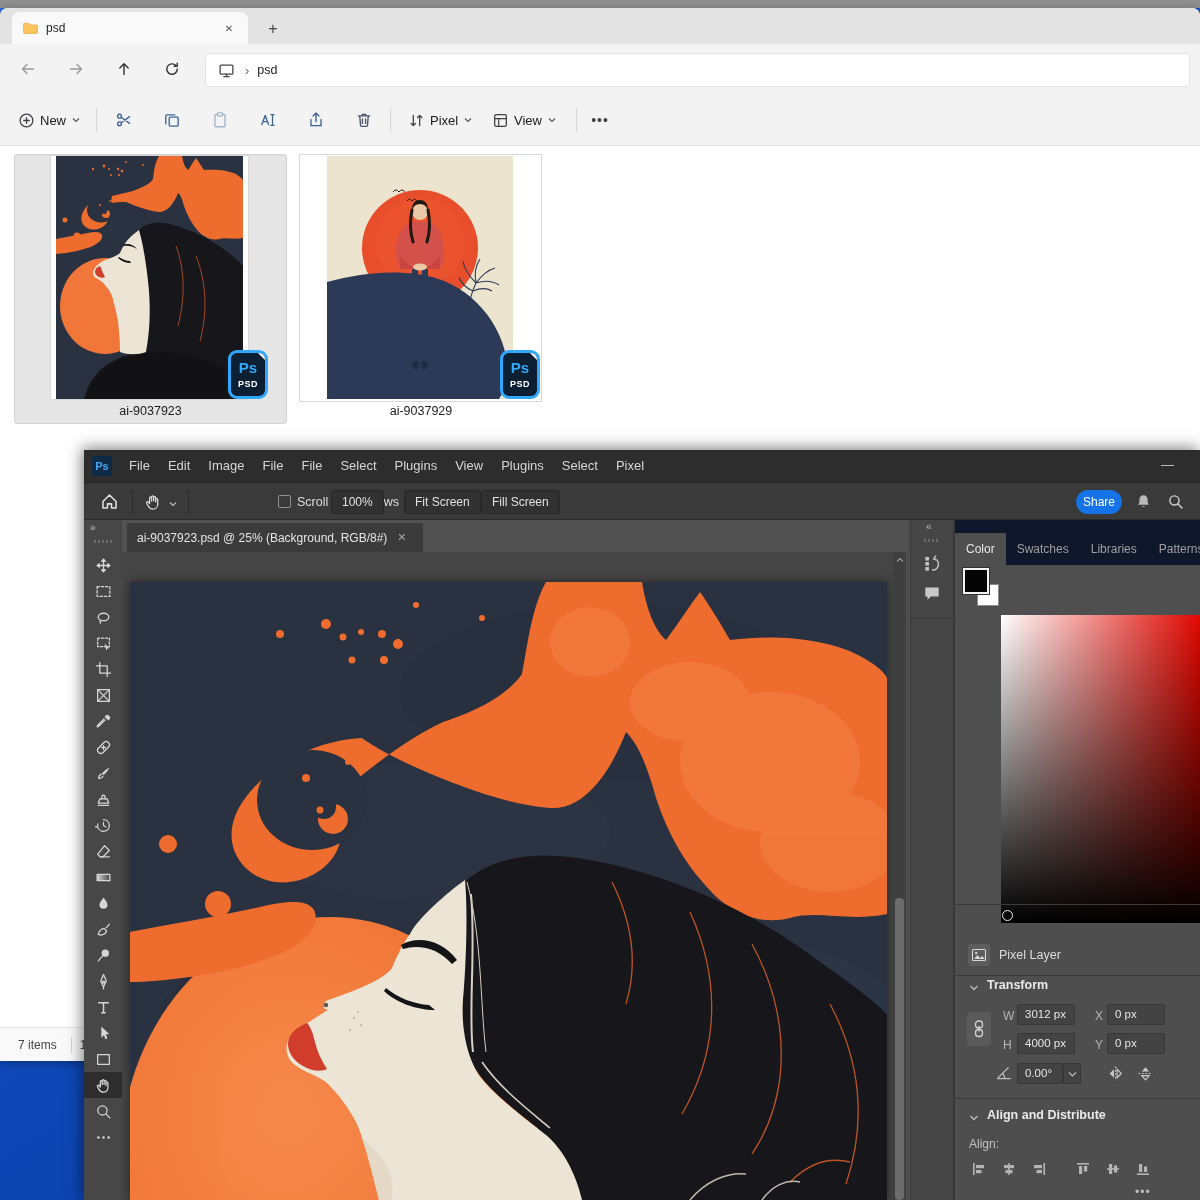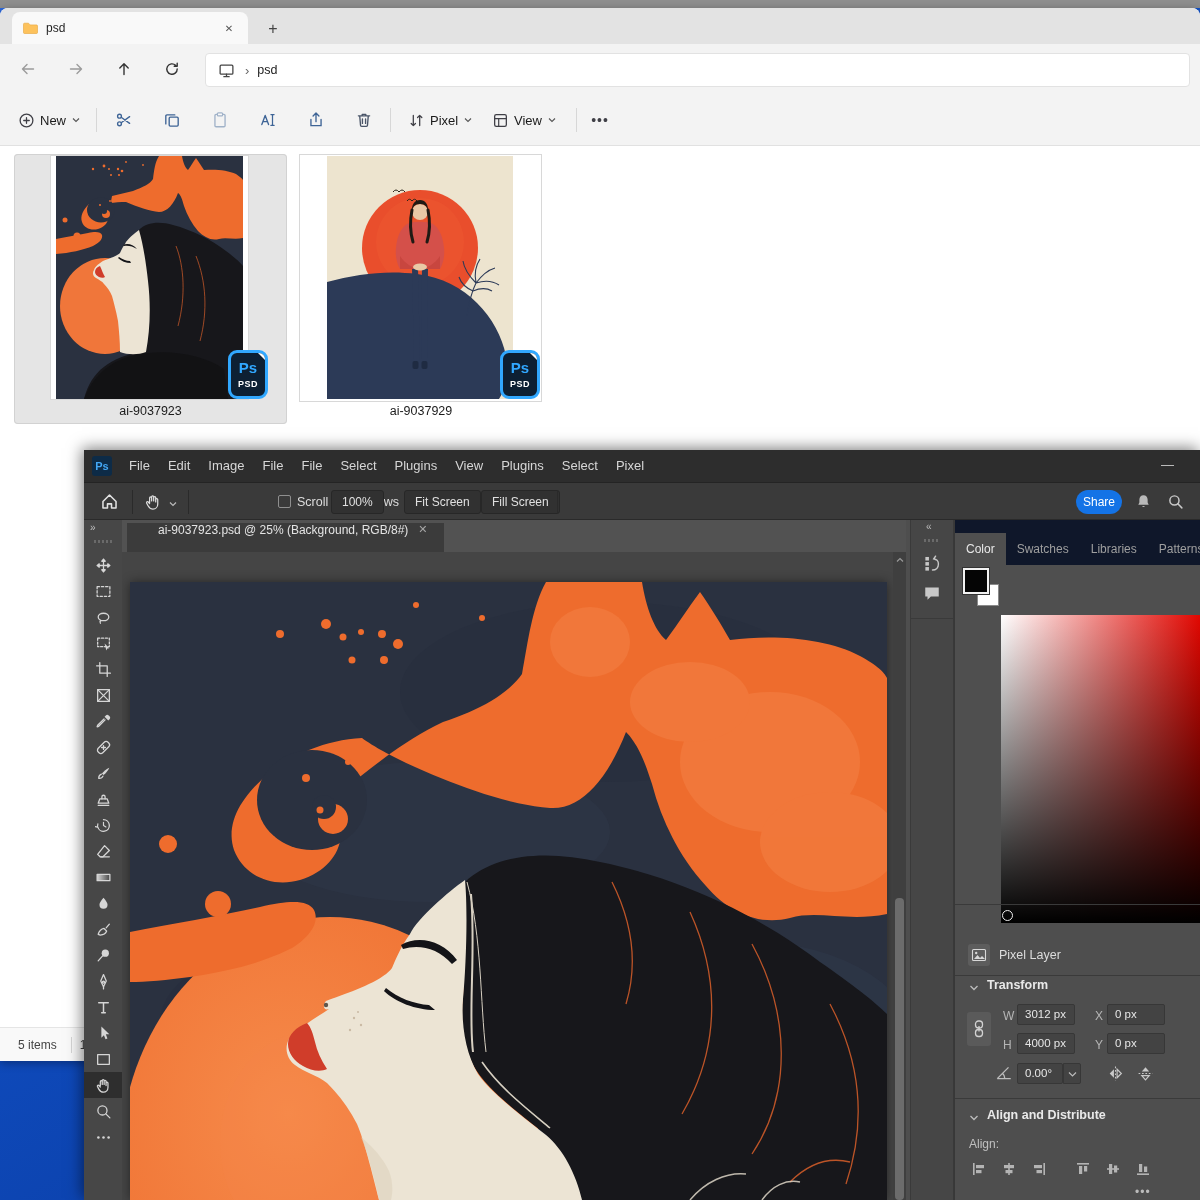--- a/index.html
+++ b/index.html
@@ -50,21 +50,21 @@
   #opt-checklabel{left:213px;top:0;line-height:38px;font-size:12.5px;color:#dddddd;}
   #opt-share{right:78px;top:7px;width:46px;height:24px;background:#1473e6;border-radius:12px;color:#fff;font-size:12px;display:flex;align-items:center;justify-content:center;}
   
   #ps-toolcol{left:0;top:70px;width:38px;bottom:0;background:#474747;}
   .tool{left:0;width:38px;height:26px;display:flex;align-items:center;justify-content:center;}
   .tool.selected{background:#2e2e2e;}
   .tool svg{stroke:#d6d6d6;fill:none;stroke-width:1.2;stroke-linecap:round;stroke-linejoin:round;}
   .grip{height:3px;background:repeating-linear-gradient(90deg,#6a6a6a 0 2px,transparent 2px 4px);}
   
   #ps-tabbar{left:38px;top:70px;width:784px;height:32px;background:#525252;}
-  #ps-doctab{left:5px;top:3px;width:296px;height:29px;background:#3b3b3b;display:flex;padding-left:21px;}
+  #ps-doctab{left:5px;top:3px;width:296px;height:29px;background:#3b3b3b;display:flex;align-items:center;}
   #ps-doctab .dt{font-size:12px;color:#e4e4e4;margin-left:10px;white-space:nowrap;}
   #ps-doctab .dx{font-size:11px;color:#a5a5a5;margin-left:10px;}
   
   #ps-canvas{left:38px;top:102px;width:784px;bottom:0;background:#454545;overflow:hidden;}
   #ps-doc{left:8px;top:30px;width:757px;height:618px;box-shadow:0 0 10px rgba(0,0,0,.45);}
   #cv-scroll{left:771px;top:0;width:13px;bottom:0;background:#3f3f3f;}
   #cv-thumb{left:2px;width:9px;top:346px;bottom:0;background:#6c6c6c;border-radius:4px;}
   
   #ps-strip{left:826px;top:70px;width:44px;bottom:0;background:#464646;border-left:1px solid #3a3a3a;border-right:1px solid #393939;box-sizing:border-box;}
   
@@ -275,21 +275,21 @@
       <div class="abs psd-badge" style="left:201px;top:196px">
         <span class="ps">Ps</span>
         <span class="psd">PSD</span>
         <i class="fold"></i>
       </div>
       <div class="abs filelabel">ai-9037929</div>
     </div>
   </div>
 
   <div class="abs" id="exp-status">
-    <span class="st" style="margin-left:18px">5 items</span>
+    <span class="st" style="margin-left:18px">7 items</span>
     <span style="width:1px;height:16px;background:#d5d5d5;margin-left:14px"></span>
     <span class="st" style="margin-left:8px">1</span>
   </div>
 </div>
 
 <div class="abs" id="ps">
   <div class="abs" id="ps-menubar">
     <div id="ps-logo">Ps</div>
     <span style="width:8px"></span>
     <span class="menu-item">File</span>

